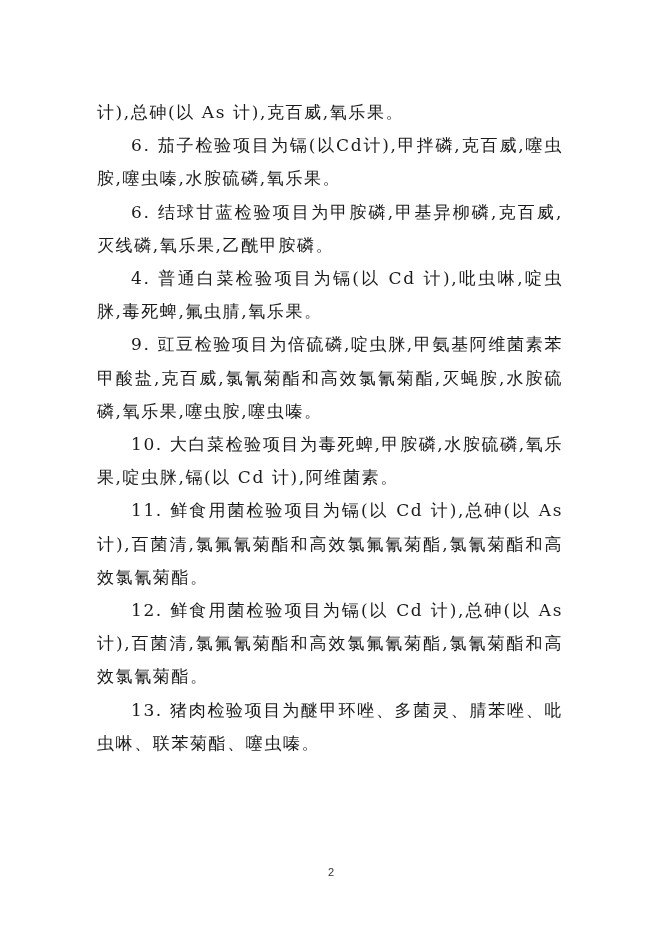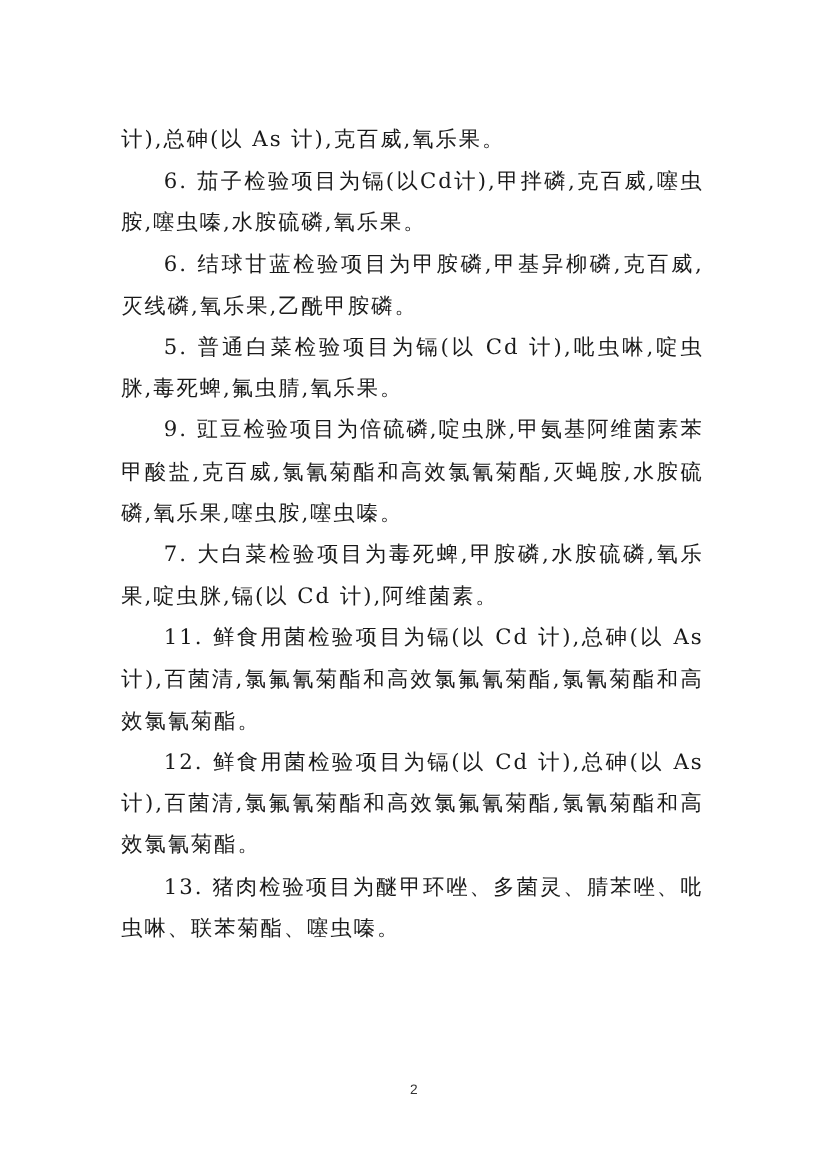--- a/index.html
+++ b/index.html
@@ -28,21 +28,21 @@
       color: #333333;
     }
   </style>
 </head>
 <body>
 
 <div class="page">
   <p class="para">计),总砷(以 As 计),克百威,氧乐果。</p>
   <p class="para indent">6. 茄子检验项目为镉(以Cd计),甲拌磷,克百威,噻虫胺,噻虫嗪,水胺硫磷,氧乐果。</p>
   <p class="para indent">6. 结球甘蓝检验项目为甲胺磷,甲基异柳磷,克百威,灭线磷,氧乐果,乙酰甲胺磷。</p>
-  <p class="para indent">5. 普通白菜检验项目为镉(以 Cd 计),吡虫啉,啶虫脒,毒死蜱,氟虫腈,氧乐果。</p>
+  <p class="para indent">4. 普通白菜检验项目为镉(以 Cd 计),吡虫啉,啶虫脒,毒死蜱,氟虫腈,氧乐果。</p>
   <p class="para indent">9. 豇豆检验项目为倍硫磷,啶虫脒,甲氨基阿维菌素苯甲酸盐,克百威,氯氰菊酯和高效氯氰菊酯,灭蝇胺,水胺硫磷,氧乐果,噻虫胺,噻虫嗪。</p>
-  <p class="para indent">7. 大白菜检验项目为毒死蜱,甲胺磷,水胺硫磷,氧乐果,啶虫脒,镉(以 Cd 计),阿维菌素。</p>
+  <p class="para indent">10. 大白菜检验项目为毒死蜱,甲胺磷,水胺硫磷,氧乐果,啶虫脒,镉(以 Cd 计),阿维菌素。</p>
   <p class="para indent">11. 鲜食用菌检验项目为镉(以 Cd 计),总砷(以 As 计),百菌清,氯氟氰菊酯和高效氯氟氰菊酯,氯氰菊酯和高效氯氰菊酯。</p>
   <p class="para indent">12. 鲜食用菌检验项目为镉(以 Cd 计),总砷(以 As 计),百菌清,氯氟氰菊酯和高效氯氟氰菊酯,氯氰菊酯和高效氯氰菊酯。</p>
   <p class="para indent">13. 猪肉检验项目为醚甲环唑、多菌灵、腈苯唑、吡虫啉、联苯菊酯、噻虫嗪。</p>
 </div>
 
 <div class="page-number">2</div>
 
 </body></html>

